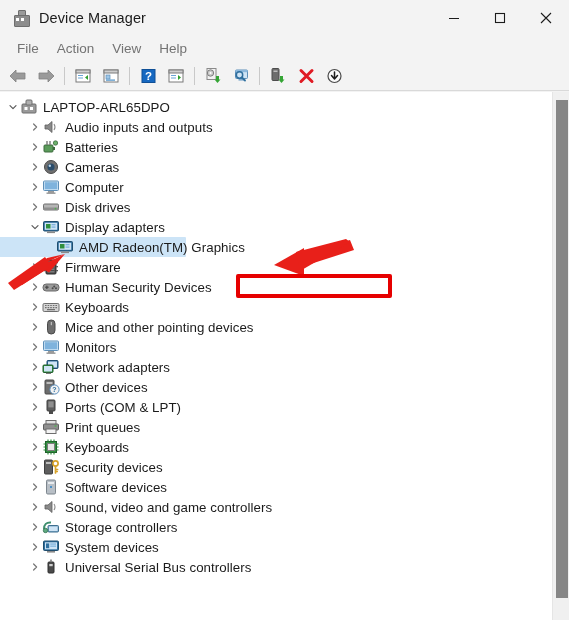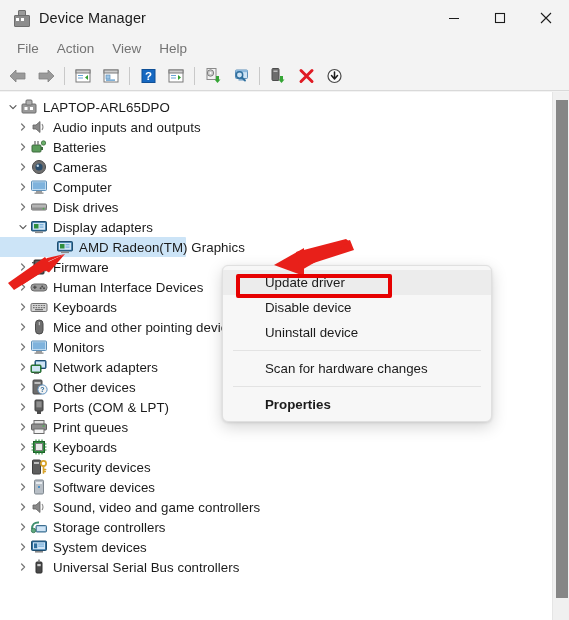--- a/index.html
+++ b/index.html
@@ -51,21 +51,21 @@
   }
   .tree{position:absolute;left:0;top:5px;width:552px;}
   .row{height:20px;display:flex;align-items:center;position:relative;white-space:nowrap;cursor:default;}
   .row .chev{width:14px;height:20px;display:flex;align-items:center;justify-content:center;flex:none;color:#5a5a5a;font-size:10px;line-height:1;}
   .row .ic{width:18px;height:18px;flex:none;margin-right:5px;position:relative;}
   .row .lbl{font-size:13.3px;color:#1b1b1b;letter-spacing:.05px;}
   .row.selected .sel{position:absolute;left:-4px;top:0;height:20px;background:#cce4f7;border-radius:1px;z-index:0;}
   .row .inner{display:flex;align-items:center;position:relative;z-index:1;}
 
   .depth0{padding-left:6px;}
-  .depth1{padding-left:16px;}
+  .depth1{padding-left:28px;}
   .depth2{padding-left:42px;}
 
   
   .ic svg{display:block;}
 
   
   .vscroll{position:absolute;right:0;top:92px;width:17px;height:528px;background:#f0f0f0;border-left:1px solid #e5e5e5;box-sizing:border-box;}
   .vthumb{position:absolute;left:3px;top:8px;width:12px;height:498px;background:#868686;border-radius:0;}
 
   
@@ -391,21 +391,21 @@
             <span class="ic">
               <svg width="18" height="18" viewBox="0 0 18 18">
                 <rect x="1" y="6" width="16" height="7" rx="3.2" fill="#9a9a9a" stroke="#6a6a6a"></rect>
                 <rect x="3.2" y="8.6" width="3.4" height="1.3" fill="#4a4a4a"></rect>
                 <rect x="4.2" y="7.6" width="1.3" height="3.4" fill="#4a4a4a"></rect>
                 <circle cx="12.2" cy="8.4" r="1" fill="#4a4a4a"></circle>
                 <circle cx="14" cy="10.3" r="1" fill="#4a4a4a"></circle>
                 <circle cx="10.6" cy="10.3" r="1" fill="#4a4a4a"></circle>
               </svg>
             </span>
-            <span class="lbl">Human Interface Devices</span>
+            <span class="lbl">Human Security Devices</span>
           </div>
         </div>
         <div class="row depth1">
           <div class="inner">
             <span class="chev">
               <svg width="10" height="10" viewBox="0 0 10 10">
                 <path d="M3.6 2 L6.6 5 L3.6 8" stroke="#767676" stroke-width="1.2" fill="none" stroke-linecap="round" stroke-linejoin="round"></path>
               </svg>
             </span>
             <span class="ic">
@@ -646,29 +646,20 @@
             <span class="lbl">Universal Serial Bus controllers</span>
           </div>
         </div>
       </div>
   </div>
 
   <div class="vscroll">
     <div class="vthumb"></div>
   </div>
 
-  <div class="ctxmenu">
-    <div class="cm-item hl">Update driver</div>
-    <div class="cm-item">Disable device</div>
-    <div class="cm-item">Uninstall device</div>
-    <div class="cm-sep"></div>
-    <div class="cm-item">Scan for hardware changes</div>
-    <div class="cm-sep"></div>
-    <div class="cm-item bold">Properties</div>
-  </div>
 
   <div class="redbox"></div>
 
   <div class="arrow arrow-left">
     <svg width="70" height="42" viewBox="0 0 70 42">
       <path d="M63 2 L38 13 L44.5 17 L20 33 L15 26 L40.5 11 L45 6 Z" fill="#e8201a"></path>
       <path d="M63 2 L36.5 14.5 L47 20.5 Z" fill="#e8201a"></path>
       <path d="M8 39 L45 13 L52 22 L14 46 Z" fill="#e8201a" transform="translate(-2,-8)"></path>
     </svg>
   </div>

